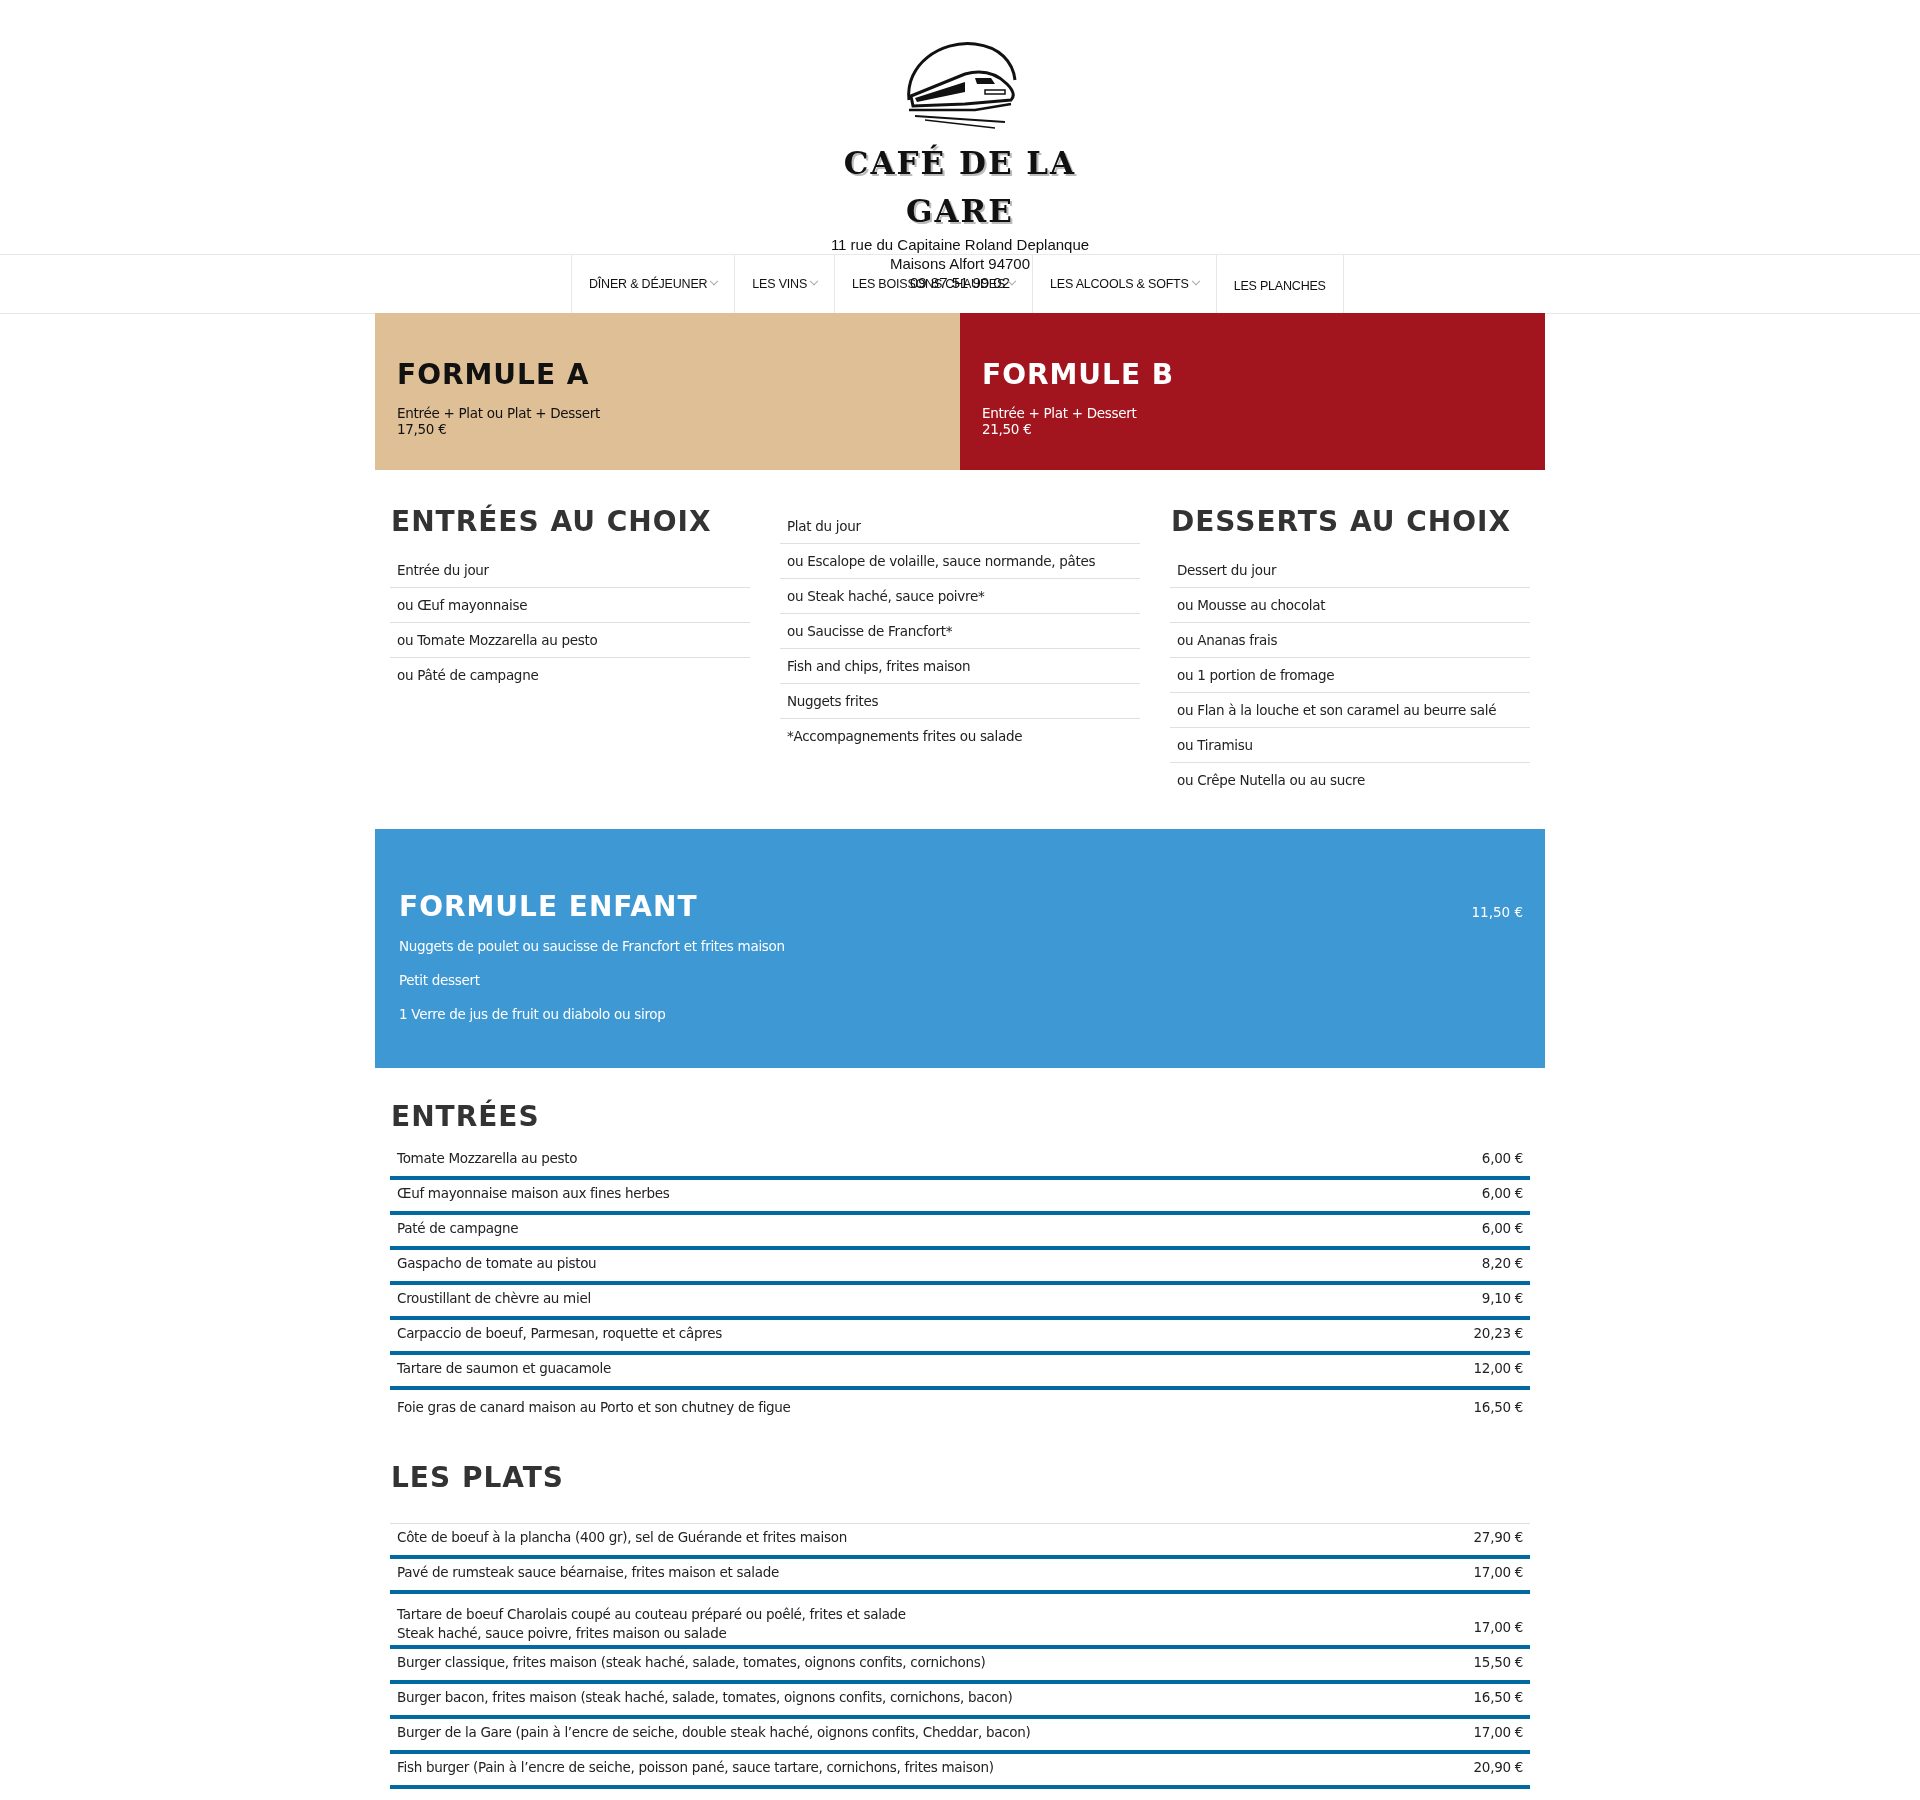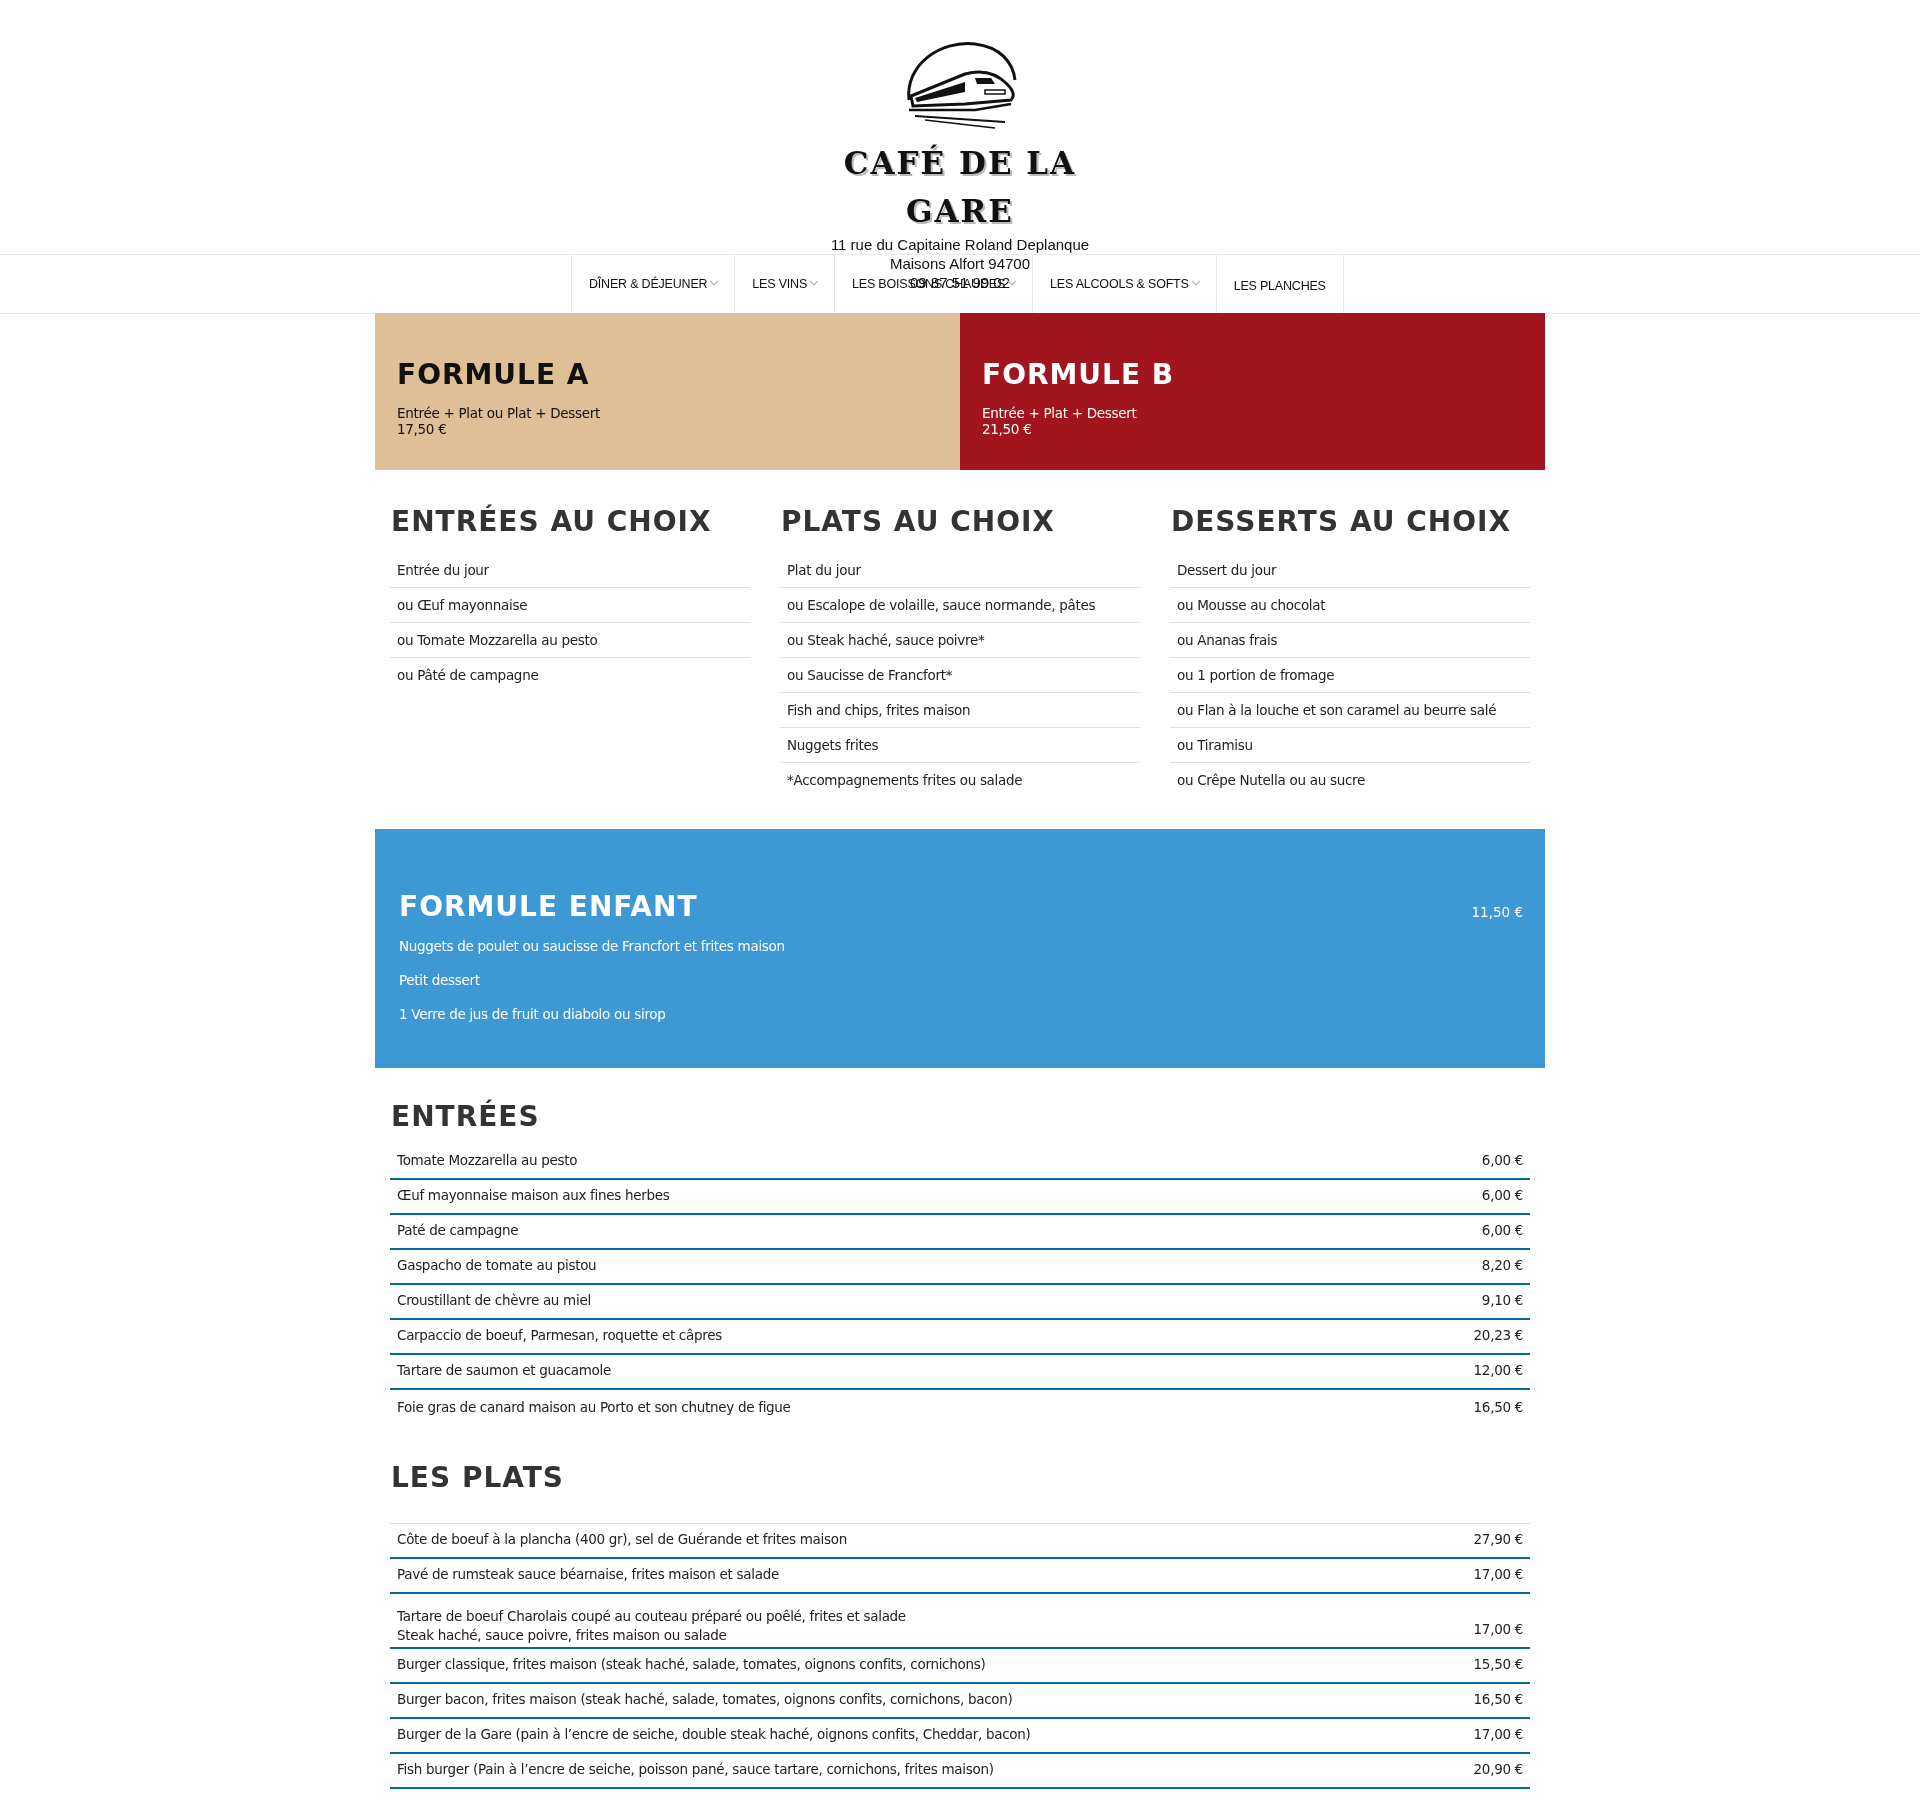--- a/index.html
+++ b/index.html
@@ -41,21 +41,21 @@
   
   .enfant { position: absolute; left: 375px; top: 829px; width: 1170px; height: 239px; background: #3d98d3; color: #fff; padding: 58px 22px 0 24px; }
   .enfant-head { display: flex; justify-content: space-between; align-items: center; }
   .enfant-title { font-weight: 900; font-size: 28px; letter-spacing: 1px; line-height: 40px; }
   .enfant-price { font-size: 13.5px; margin-top: 10px; }
   .enfant-line { font-size: 13.5px; letter-spacing: -0.3px; line-height: 34px; }
   .enfant-lines { margin-top: 2px; }
 
   
   .menu-section { position: absolute; left: 390px; width: 1140px; }
-  .menu-row { display: flex; justify-content: space-between; align-items: flex-end; padding: 0 7px; border-bottom: 2px solid #0369a1; font-size: 13.5px; letter-spacing: -0.3px; color: #222; }
+  .menu-row { display: flex; justify-content: space-between; align-items: flex-end; padding: 0 7px; border-bottom: 4px solid #0369a1; font-size: 13.5px; letter-spacing: -0.3px; color: #222; }
   .menu-row.single { height: 35px; line-height: 35px; }
   .menu-row.double { height: 55px; padding-bottom: 2px; line-height: 19px; }
   .menu-row .name { white-space: pre-line; }
   .menu-row.double .price { line-height: 32px; }
   .menu-row.nob { border-bottom: none; }
   .divider-top { border-top: 1px solid #e0e0e0; }
 </style>
 </head>
 <body>
 
@@ -123,21 +123,20 @@
   <div class="choice-col">
     <h2 class="section-h">ENTRÉES AU CHOIX</h2>
     <div class="choice-list">
       <div class="choice-item">Entrée du jour</div>
       <div class="choice-item">ou Œuf mayonnaise</div>
       <div class="choice-item">ou Tomate Mozzarella au pesto</div>
       <div class="choice-item">ou Pâté de campagne</div>
     </div>
   </div>
   <div class="choice-col">
-    <h2 class="section-h">PLATS AU CHOIX</h2>
     <div class="choice-list">
       <div class="choice-item">Plat du jour</div>
       <div class="choice-item">ou Escalope de volaille, sauce normande, pâtes</div>
       <div class="choice-item">ou Steak haché, sauce poivre*</div>
       <div class="choice-item">ou Saucisse de Francfort*</div>
       <div class="choice-item">Fish and chips, frites maison</div>
       <div class="choice-item">Nuggets frites</div>
       <div class="choice-item">*Accompagnements frites ou salade</div>
     </div>
   </div>

